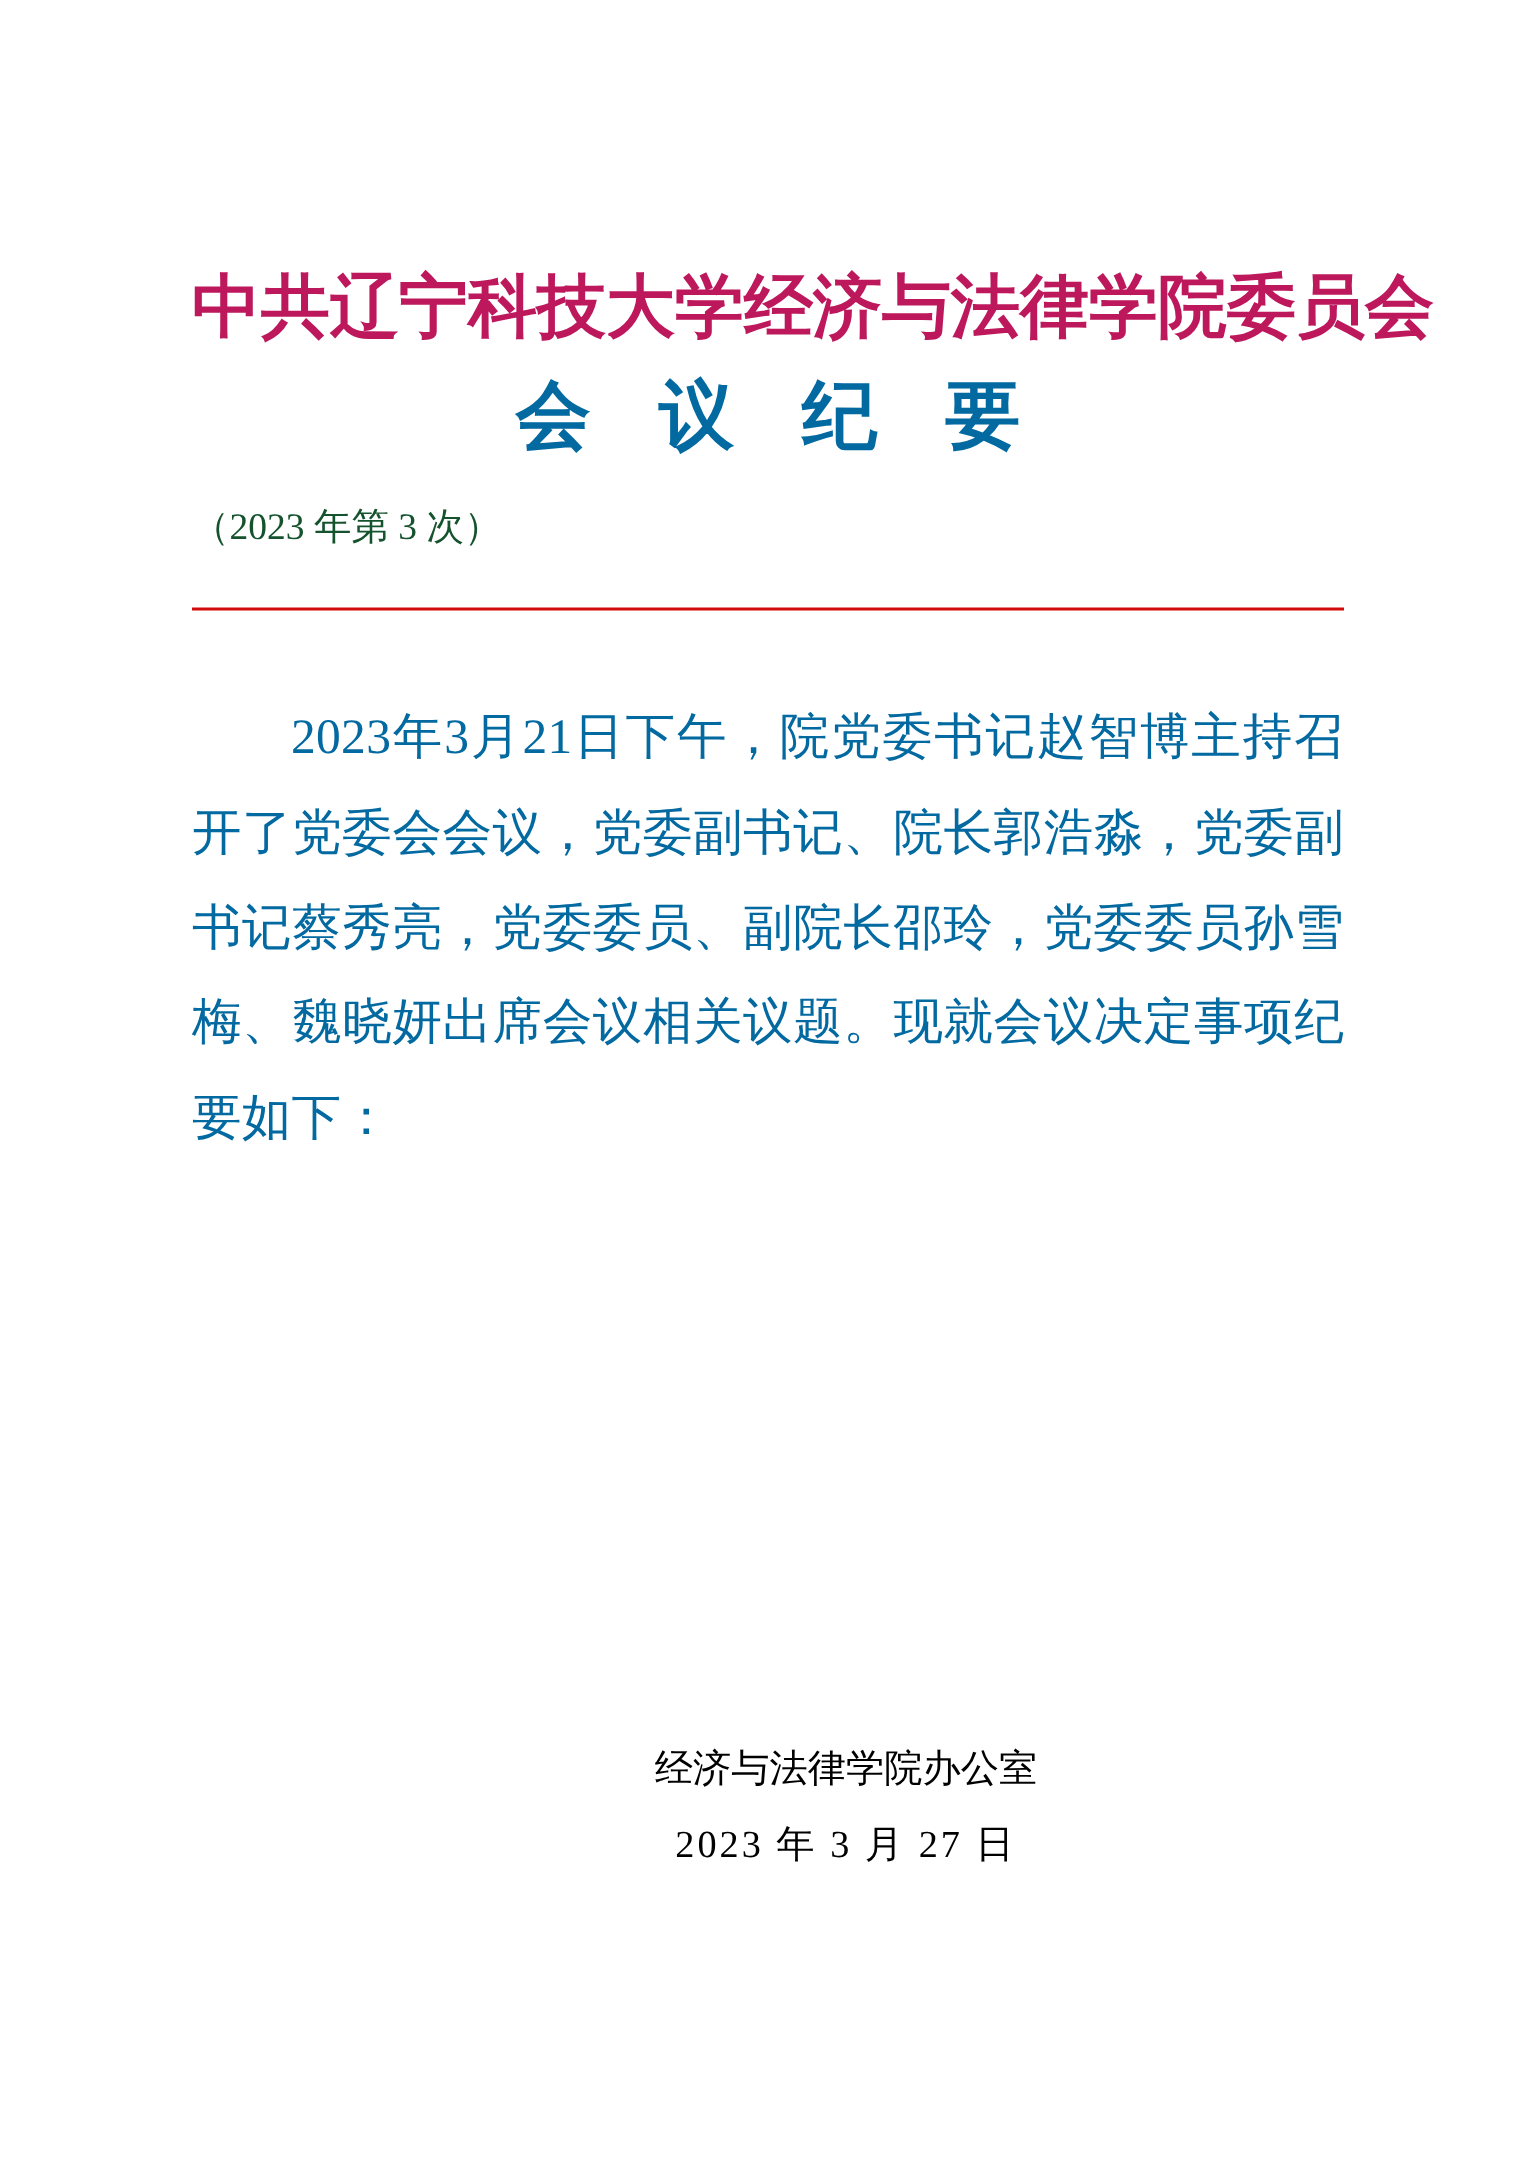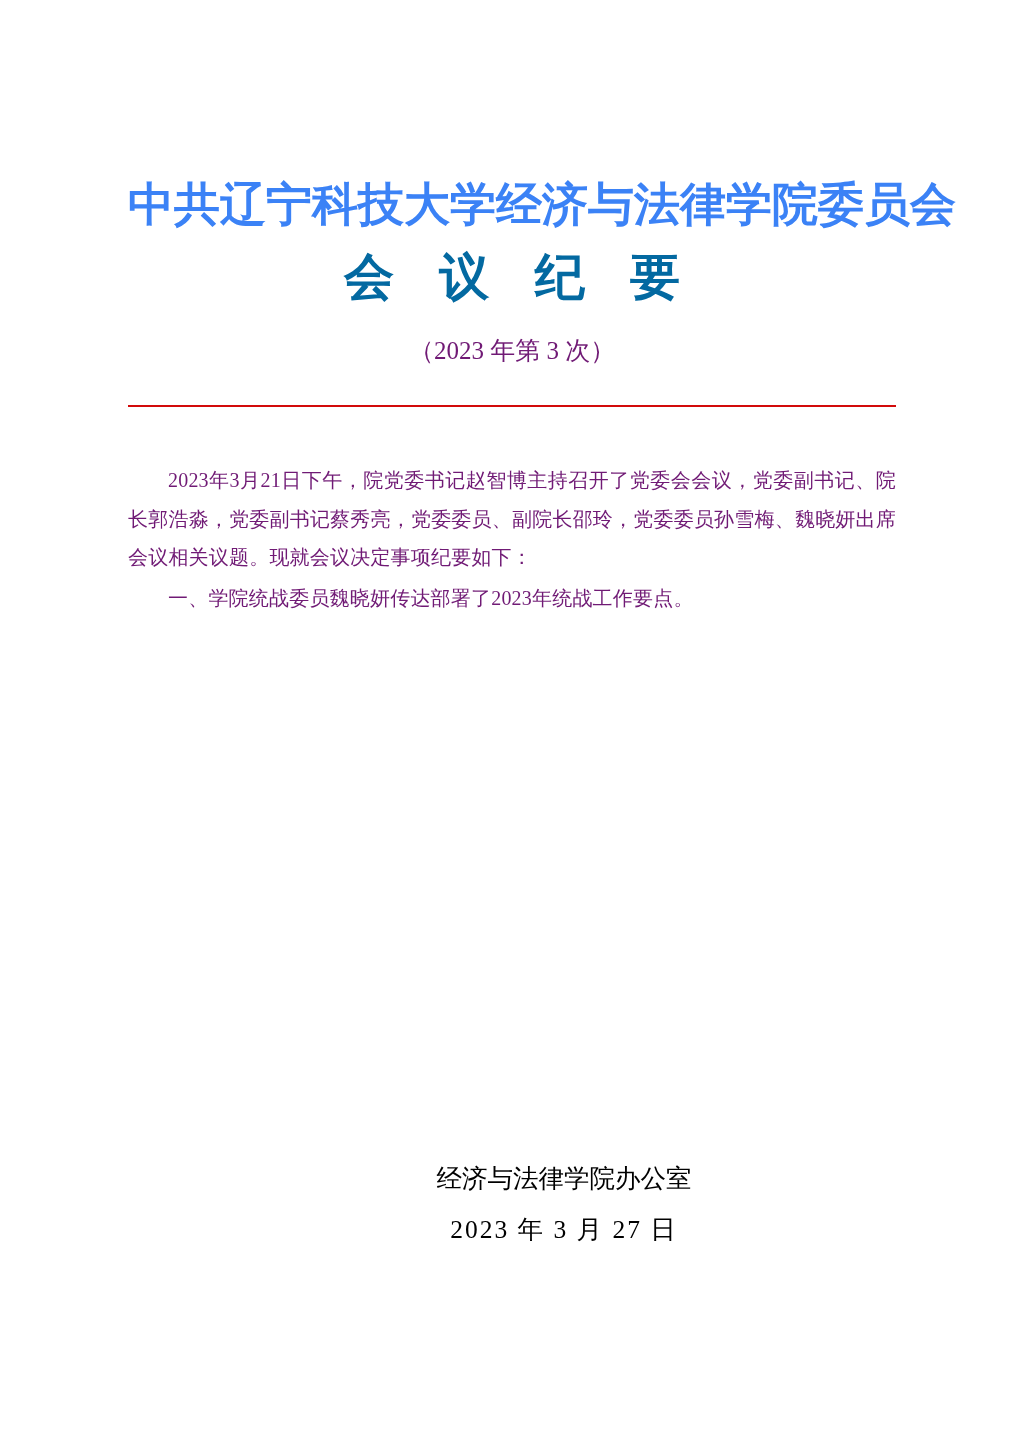--- a/index.html
+++ b/index.html
@@ -18,57 +18,57 @@
   .page {
     position: relative;
     width: 1024px;
     height: 1448px;
     box-sizing: border-box;
     padding: 0 128px;
   }
   .doc-title-line1 {
     margin-top: 178px;
     text-align: center;
-    color: #3b82f6;
+    color: #be185d;
     font-family: "DejaVu Sans", "Liberation Sans", sans-serif;
     font-weight: bold;
     font-size: 46px;
     letter-spacing: 0px;
     line-height: 1.15;
     white-space: nowrap;
   }
   .doc-title-line2 {
     margin-top: 18px;
     text-align: center;
     color: #0369a1;
     font-family: "DejaVu Sans", "Liberation Sans", sans-serif;
     font-weight: bold;
     font-size: 50px;
     letter-spacing: 14px;
     text-indent: 14px;
     line-height: 1.15;
   }
   .doc-issue {
     margin-top: 28px;
-    text-align: center;
+    text-align: left;
     font-size: 25px;
-    color: #701a75;
+    color: #14532d;
     font-family: "Liberation Serif", "DejaVu Serif", serif;
   }
   .red-rule {
     margin: 38px auto 0 auto;
     width: 768px;
     height: 2px;
     background: #d20a0a;
   }
   .body-text {
     margin-top: 54px;
-    font-size: 20px;
+    font-size: 33px;
     line-height: 1.92;
-    color: #701a75;
+    color: #0369a1;
     text-align: justify;
     letter-spacing: 0.2px;
   }
   .para {
     text-indent: 2em;
     margin: 0;
   }
   .para + .para {
     margin-top: 2px;
   }
@@ -97,21 +97,20 @@
   <div class="doc-title-line1">中共辽宁科技大学经济与法律学院委员会</div>
 
   <div class="doc-title-line2">会 议 纪 要</div>
 
   <div class="doc-issue">（2023 年第 3 次）</div>
 
   <div class="red-rule"></div>
 
   <div class="body-text">
     <p class="para">2023年3月21日下午，院党委书记赵智博主持召开了党委会会议，党委副书记、院长郭浩淼，党委副书记蔡秀亮，党委委员、副院长邵玲，党委委员孙雪梅、魏晓妍出席会议相关议题。现就会议决定事项纪要如下：</p>
-    <p class="para">一、学院统战委员魏晓妍传达部署了2023年统战工作要点。</p>
   </div>
 
   <div class="signature">
     <div class="sign-org">经济与法律学院办公室</div>
     <div class="sign-date">2023 年 3 月 27 日</div>
   </div>
 
 </div>
 
 </body></html>

